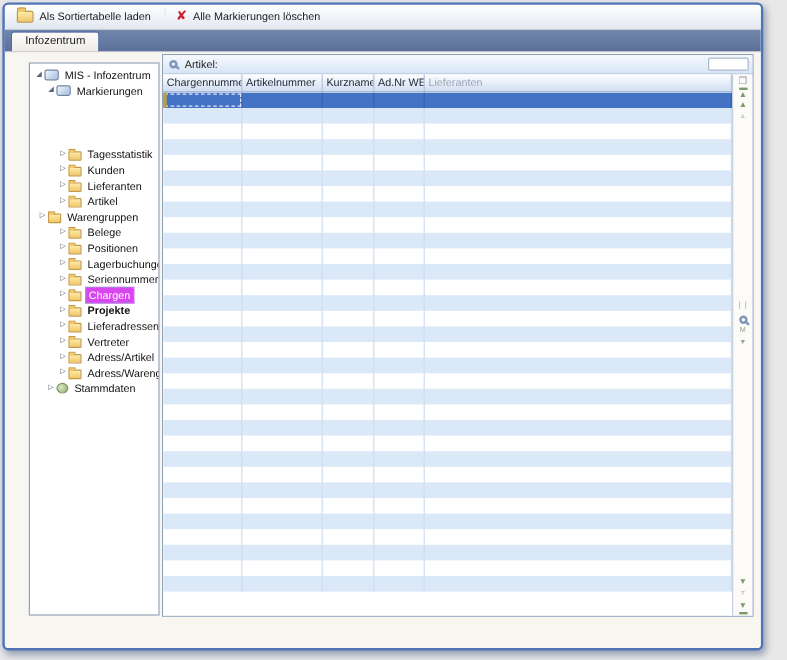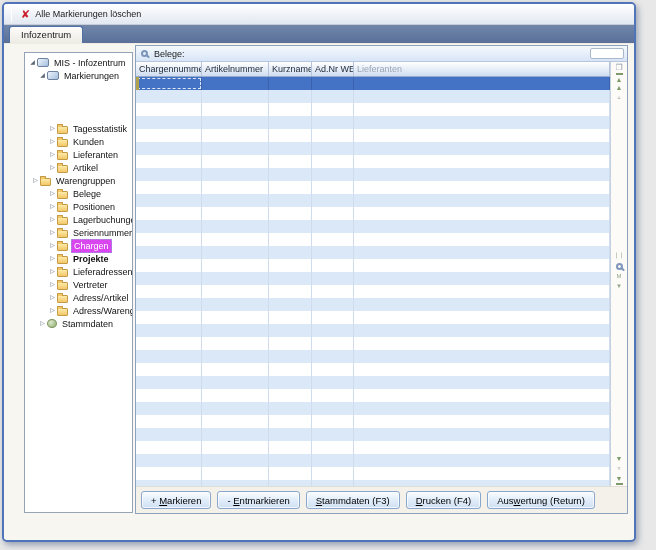--- a/index.html
+++ b/index.html
@@ -112,20 +112,24 @@
     white-space:nowrap;
   }
 </style>
 </head>
 <body>
 
 <div class="window">
 
 
   <div class="toolbar">
+    <div class="toolbtn">
+      <span class="icon-openfolder"></span>
+      <span>Als Sortiertabelle laden</span>
+    </div>
     <div class="tb-sep"></div>
     <div class="toolbtn">
       <span class="icon-redx">✘</span>
       <span>Alle Markierungen löschen</span>
     </div>
   </div>
 
   <div class="tabstrip">
     <div class="tab">Infozentrum</div>
   </div>
@@ -221,21 +225,21 @@
         <div class="tree-row" style="padding-left: 13px;">
           <span class="twisty">▷</span>
           <span class="tree-icon icon-globe"></span>
           <span class="tree-label">Stammdaten</span>
         </div>
       </div>
 
     <div class="grid">
       <div class="filter-row">
         <span class="mag"></span>
-        <span class="filter-label">Belege:</span>
+        <span class="filter-label">Artikel:</span>
         <span class="filter-input"></span>
       </div>
       <div class="grid-body">
         <div class="table-area">
           <div class="header-row" id="header-row">
               <div class="hcell" style="width: 66px; flex: 0 0 66px;">
                 <span>Chargennummer</span>
               </div>
               <div class="hcell" style="width: 67px; flex: 0 0 67px;">
                 <span>Artikelnummer</span>
@@ -488,23 +492,16 @@
             <span class="mag" style="margin: 2px 0px;"></span>
             <span class="rail-icon txt">M</span>
             <span class="rail-icon txt">▼</span>
             <span class="rail-icon " style="margin-top: auto;">▼</span>
             <span class="rail-icon txt">▿</span>
             <span class="rail-icon" style="margin-bottom: 2px;">
               <span class="bar-arrow" style="border-top: none; border-bottom: 2px solid rgb(126, 154, 107);">▼</span>
             </span>
           </div>
       </div>
-      <div class="button-bar" id="button-bar">
-          <button class="btn">+ <u>M</u>arkieren</button>
-          <button class="btn">- <u>E</u>ntmarkieren</button>
-          <button class="btn"><u>S</u>tammdaten (F3)</button>
-          <button class="btn"><u>D</u>rucken (F4)</button>
-          <button class="btn">Aus<u>w</u>ertung (Return)</button>
-        </div>
     </div>
 
   </div>
 </div>
 
 </body></html>

